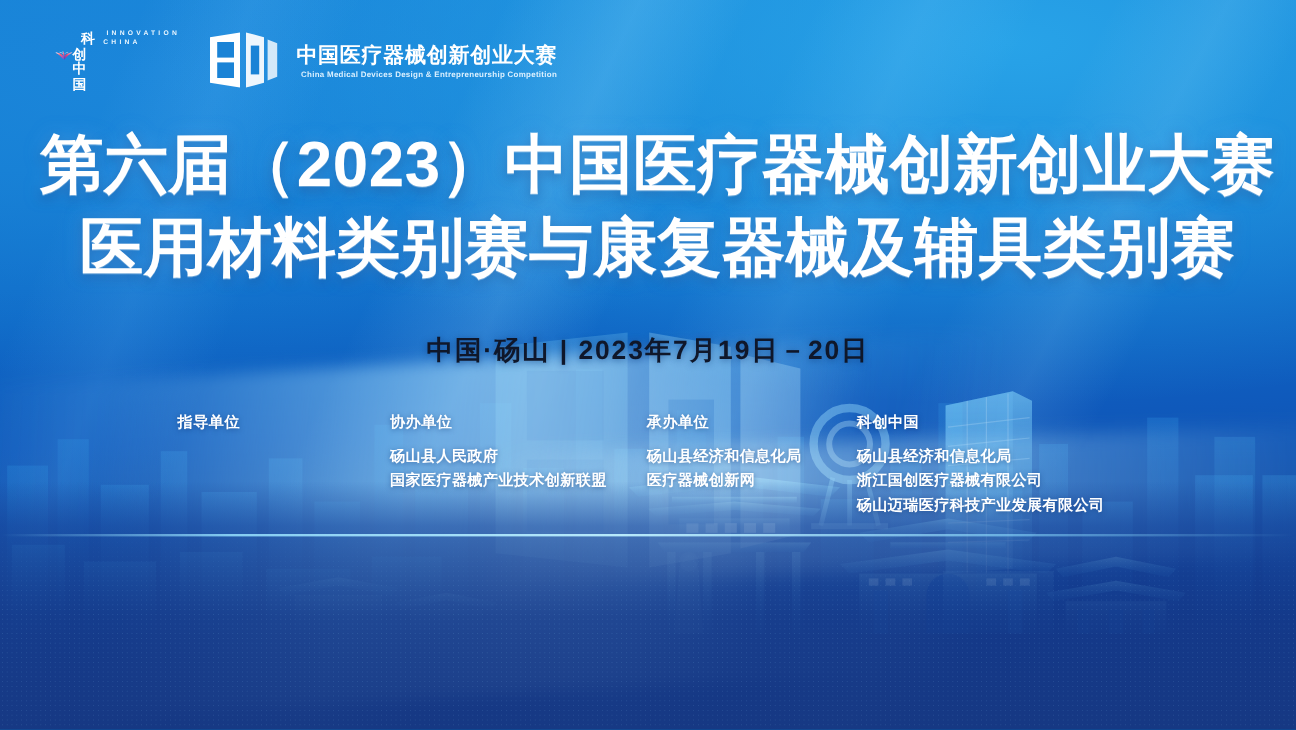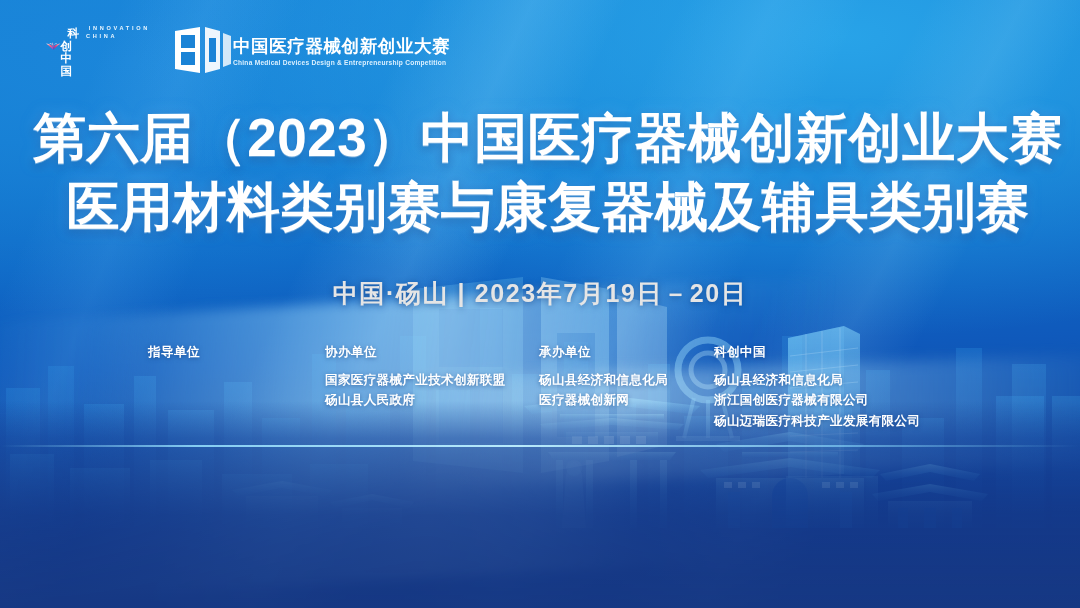--- a/index.html
+++ b/index.html
@@ -162,22 +162,23 @@
     font-weight: 700;
     letter-spacing: 2.7px;
     color: #e9f6ff;
     text-indent: 2.7px;
     line-height: 1.5;
   }
 
   .logo-cmdc {
     display: flex;
     align-items: center;
-    gap: 1px;
+    gap: 15px;
     padding-top: 4px;
+    text-align: right;
   }
   .logo-cmdc .mark { width: 58px; height: 52px; flex: none; }
   .logo-cmdc .words { display: flex; flex-direction: column; gap: 2px; }
   .logo-cmdc .cn {
     font-size: 17.5px;
     font-weight: 700;
     color: #ffffff;
     letter-spacing: 0.6px;
     line-height: 1.12;
     white-space: nowrap;
@@ -212,23 +213,23 @@
       0 3px 10px rgba(8,40,100,0.45),
       0 1px 0 rgba(210,238,255,0.6);
   }
 
   .subtitle {
     position: absolute;
     left: 0;
     right: 0;
     top: 277px;
     text-align: center;
-    font-size: 25px;
-    font-weight: 700;
-    color: #e5e5e5;
+    font-size: 22px;
+    font-weight: 700;
+    color: #0f172a;
     letter-spacing: 1.6px;
     white-space: nowrap;
     z-index: 5;
     text-shadow: 0 1px 6px rgba(10,45,110,0.55);
   }
 
   
   .orgs {
     position: absolute;
     left: 148px;
@@ -487,22 +488,22 @@
   <div class="subtitle">中国·砀山 | 2023年7月19日－20日</div>
 
   <div class="orgs">
 
     <div class="org-col c1">
       <div class="org-head">指导单位</div>
     </div>
 
     <div class="org-col c2">
       <div class="org-head">协办单位</div>
+      <div class="org-item">砀山县人民政府</div>
       <div class="org-item">国家医疗器械产业技术创新联盟</div>
-      <div class="org-item">砀山县人民政府</div>
     </div>
 
     <div class="org-col c3">
       <div class="org-head">承办单位</div>
       <div class="org-item">砀山县经济和信息化局</div>
       <div class="org-item">医疗器械创新网</div>
     </div>
 
     <div class="org-col c4">
       <div class="org-head">科创中国</div>

